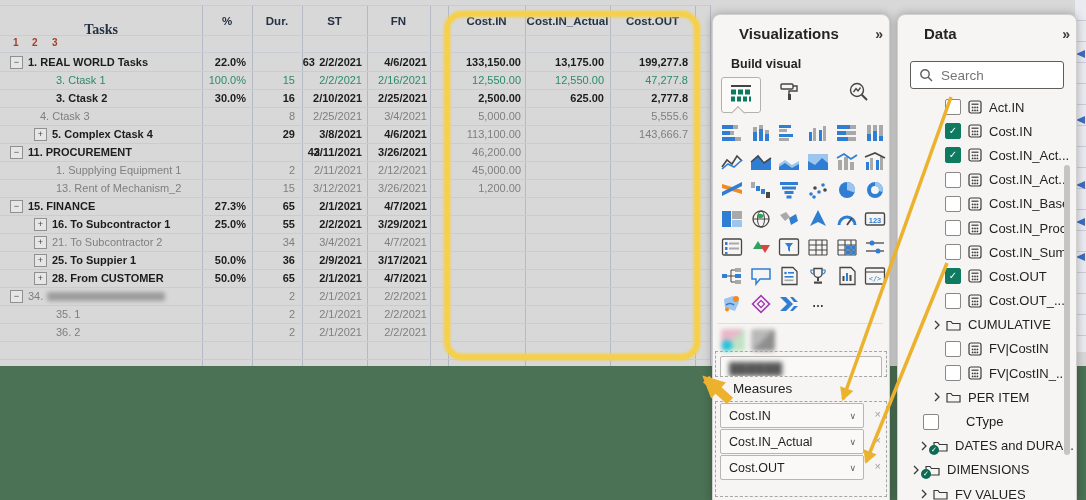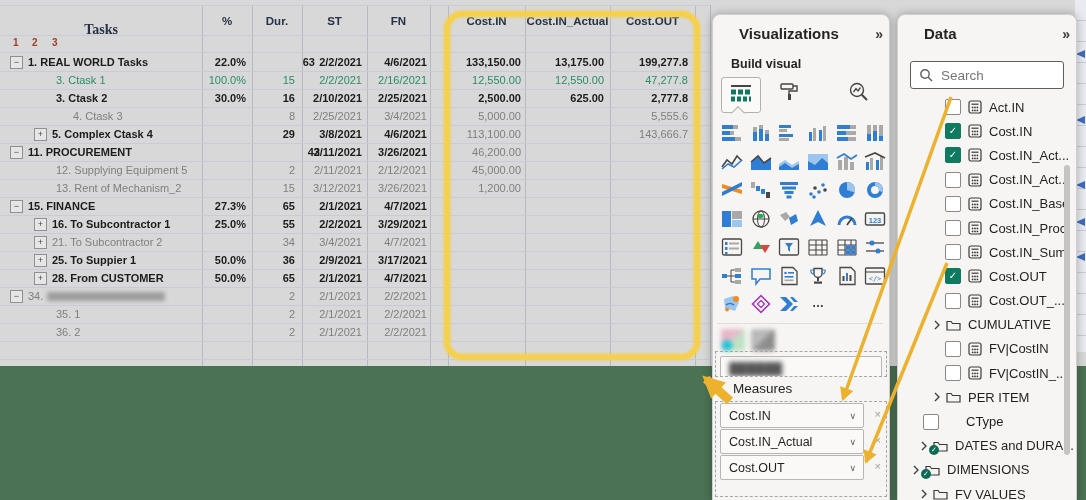--- a/index.html
+++ b/index.html
@@ -152,21 +152,21 @@
           </div>
           <div class="tcell right st-bold" style="left: 202px; width: 44px;">30.0%</div>
           <div class="tcell right st-bold" style="left: 252px; width: 43px;">16</div>
           <div class="tcell right st-bold" style="left: 302px; width: 60px;">2/10/2021</div>
           <div class="tcell right st-bold" style="left: 367px; width: 60px;">2/25/2021</div>
           <div class="tcell right st-bold" style="left: 448px; width: 73px;">2,500.00</div>
           <div class="tcell right st-bold" style="left: 525px; width: 79px;">625.00</div>
           <div class="tcell right st-bold" style="left: 610px; width: 78px;">2,777.8</div>
         </div>
         <div class="trow" style="top: 107px;">
-          <div class="tcell st-gray" style="left: 0px; width: 200px; padding-left: 73px;">
+          <div class="tcell st-gray" style="left: 0px; width: 200px; padding-left: 40px;">
             <span>4. Ctask 3</span>
           </div>
           <div class="tcell right st-gray" style="left: 252px; width: 43px;">8</div>
           <div class="tcell right st-gray" style="left: 302px; width: 60px;">2/25/2021</div>
           <div class="tcell right st-gray" style="left: 367px; width: 60px;">3/4/2021</div>
           <div class="tcell right st-gray" style="left: 448px; width: 73px;">5,000.00</div>
           <div class="tcell right st-gray" style="left: 610px; width: 78px;">5,555.6</div>
         </div>
         <div class="trow" style="top: 125px;">
           <div class="tcell st-bold" style="left: 0px; width: 200px; padding-left: 34px;">
@@ -184,21 +184,21 @@
             <span class="togglebox">−</span>
             <span>11. PROCUREMENT</span>
           </div>
           <div class="tcell right st-bold" style="left: 252px; width: 43px; padding-left: 25px;">43</div>
           <div class="tcell right st-bold" style="left: 302px; width: 60px;">2/11/2021</div>
           <div class="tcell right st-bold" style="left: 367px; width: 60px;">3/26/2021</div>
           <div class="tcell right st-gray" style="left: 448px; width: 73px;">46,200.00</div>
         </div>
         <div class="trow" style="top: 161px;">
           <div class="tcell st-gray" style="left: 0px; width: 200px; padding-left: 56px;">
-            <span>12. Supplying Equipment 5</span>
+            <span>1. Supplying Equipment 1</span>
           </div>
           <div class="tcell right st-gray" style="left: 252px; width: 43px;">2</div>
           <div class="tcell right st-gray" style="left: 302px; width: 60px;">2/11/2021</div>
           <div class="tcell right st-gray" style="left: 367px; width: 60px;">2/12/2021</div>
           <div class="tcell right st-gray" style="left: 448px; width: 73px;">45,000.00</div>
         </div>
         <div class="trow" style="top: 179px;">
           <div class="tcell st-gray" style="left: 0px; width: 200px; padding-left: 56px;">
             <span>13. Rent of Mechanism_2</span>
           </div>

